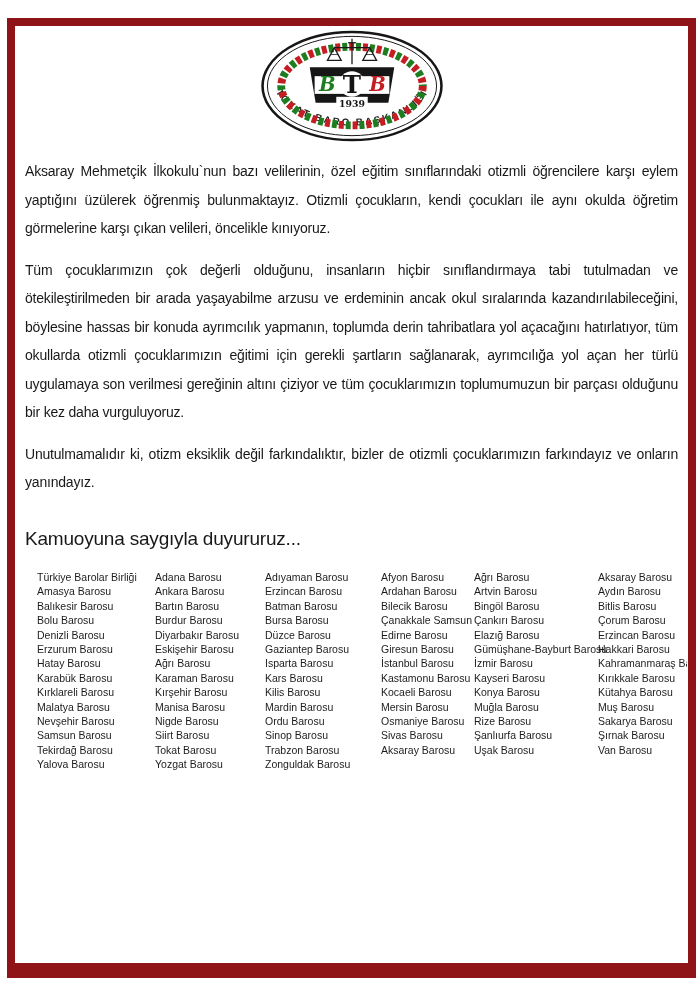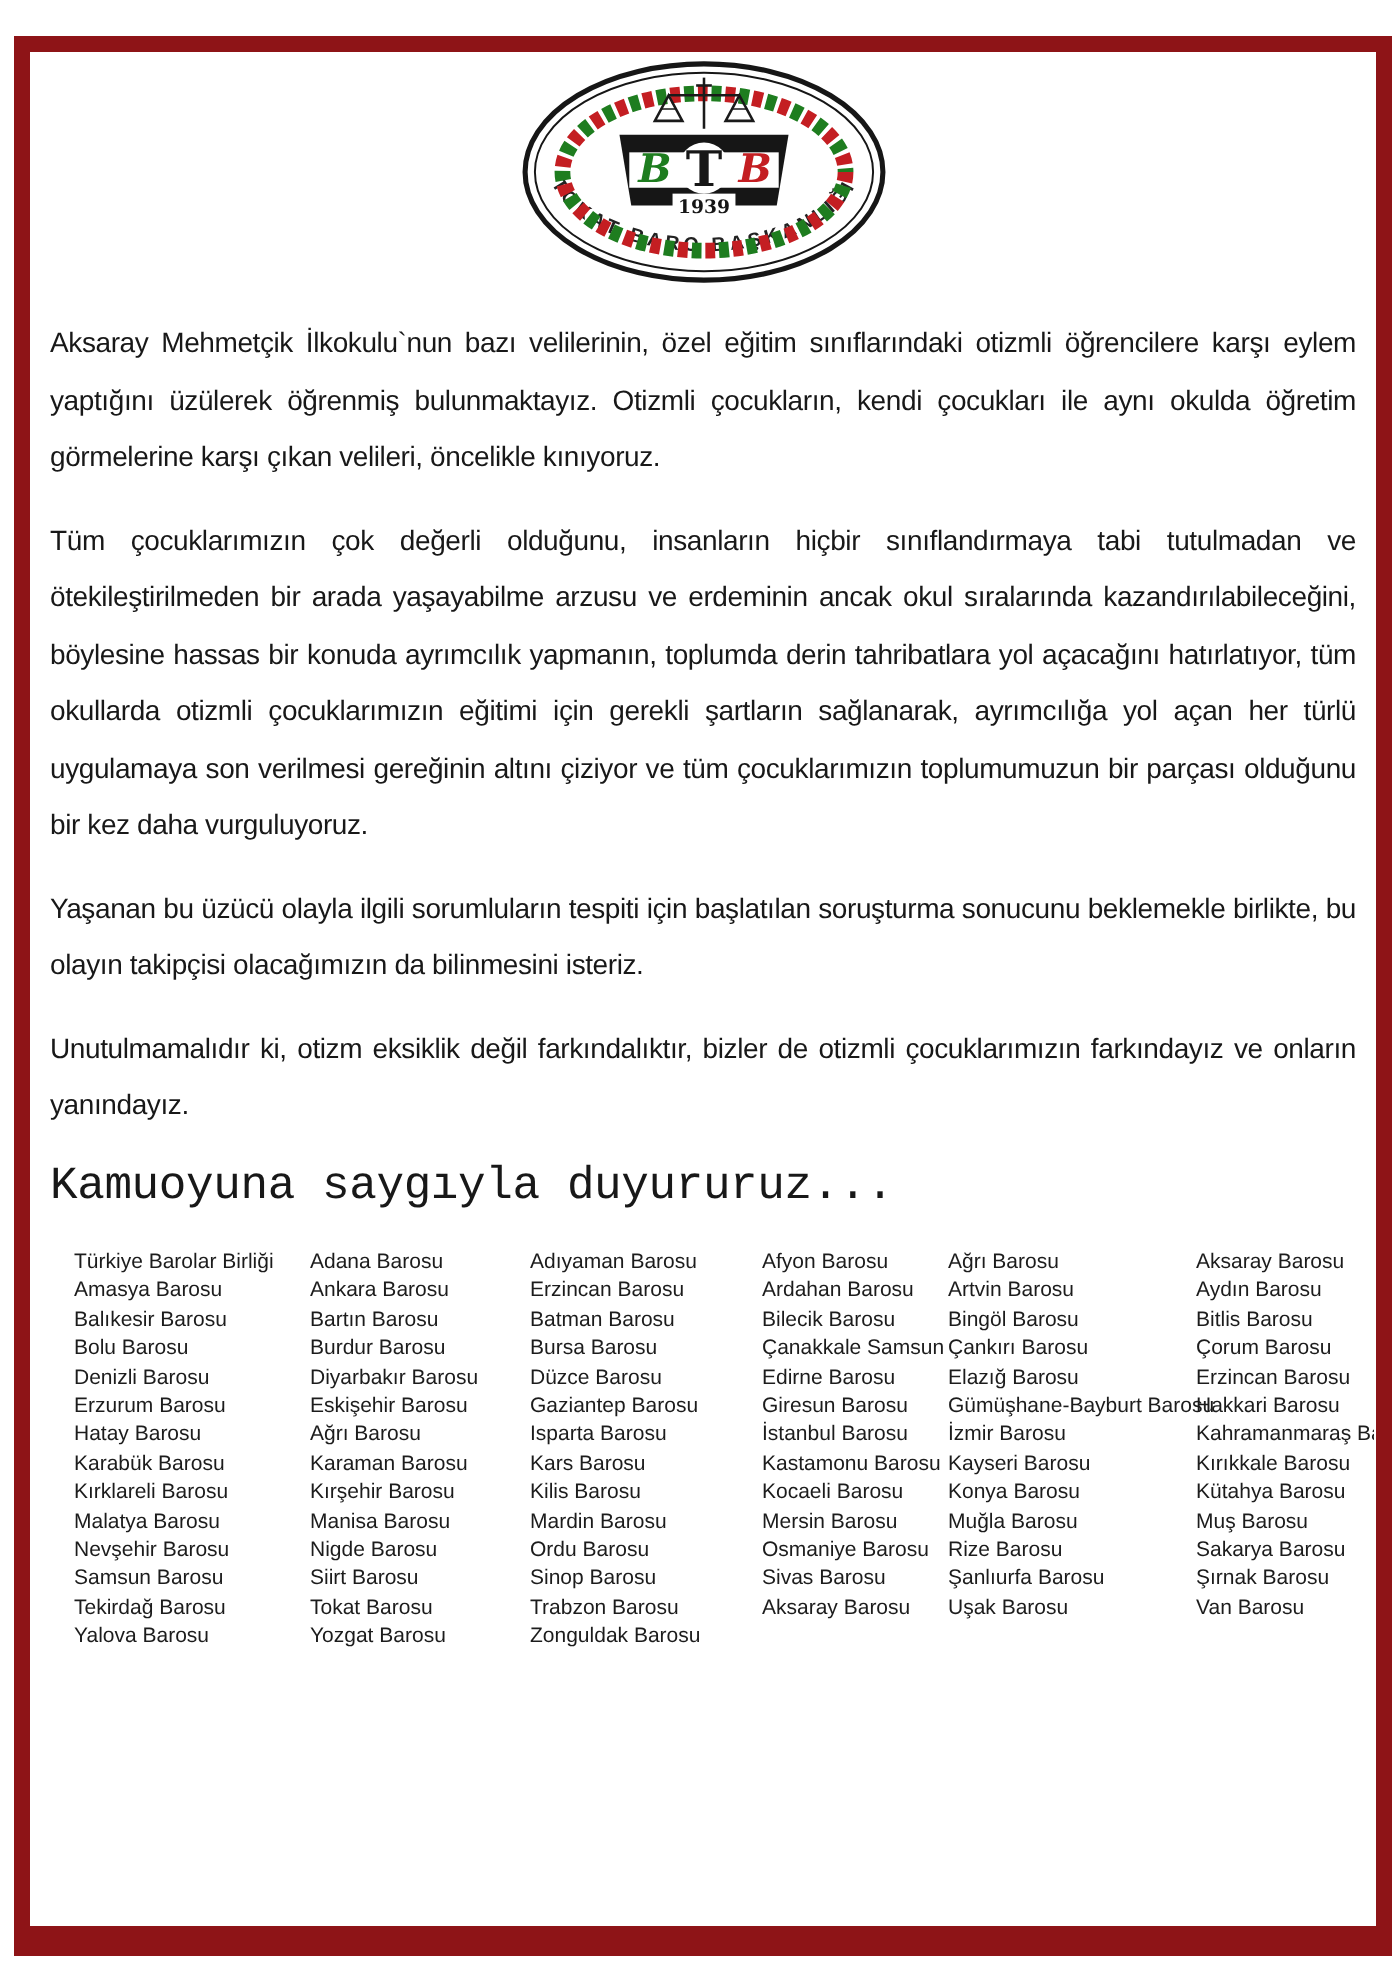--- a/index.html
+++ b/index.html
@@ -19,21 +19,21 @@
     position:absolute;left:16px;top:26px;width:671px;height:937px;
     box-sizing:border-box;padding:0 9px;overflow:hidden;
   }
   .logo-wrap{text-align:center;height:116px;margin-top:2px;}
   .statement p{
     margin:13px 0 0 0;
     font-size:14px;line-height:28.5px;letter-spacing:-0.2px;
     text-align:justify;text-align-last:left;
   }
   .statement p.closing{
-    margin-top:12px;text-align:left;font-size:23px;font-family:Liberation Mono, monospace;
+    margin-top:28px;text-align:left;font-size:19px;
   }
   .signatories{
     margin-top:17px;
     display:grid;
     grid-template-columns:118px 110px 116px 93px 124px auto;
     margin-left:12px;
   }
   .sig-col{min-width:0;}
   .sig-col .baro-item{
     font-size:10.5px;line-height:14.4px;white-space:nowrap;color:#1c1c1c;
@@ -86,21 +86,20 @@
           <text x="121" y="64" text-anchor="middle" font-size="20" font-weight="bold" font-style="italic" fill="#c41e22">B</text>
           <rect x="79" y="70" width="32" height="12" fill="#ffffff"></rect>
           <text x="95" y="80" text-anchor="middle" font-size="9.5" font-weight="bold" fill="#161616">1939</text>
         </g>
       </svg>
     </div>
 
     <div class="statement">
       <p>Aksaray Mehmetçik İlkokulu`nun bazı velilerinin, özel eğitim sınıflarındaki otizmli öğrencilere karşı eylem yaptığını üzülerek öğrenmiş bulunmaktayız. Otizmli çocukların, kendi çocukları ile aynı okulda öğretim görmelerine karşı çıkan velileri, öncelikle kınıyoruz.</p>
       <p>Tüm çocuklarımızın çok değerli olduğunu, insanların hiçbir sınıflandırmaya tabi tutulmadan ve ötekileştirilmeden bir arada yaşayabilme arzusu ve erdeminin ancak okul sıralarında kazandırılabileceğini, böylesine hassas bir konuda ayrımcılık yapmanın, toplumda derin tahribatlara yol açacağını hatırlatıyor, tüm okullarda otizmli çocuklarımızın eğitimi için gerekli şartların sağlanarak, ayrımcılığa yol açan her türlü uygulamaya son verilmesi gereğinin altını çiziyor ve tüm çocuklarımızın toplumumuzun bir parçası olduğunu bir kez daha vurguluyoruz.</p>
-      <p>Yaşanan bu üzücü olayla ilgili sorumluların tespiti için başlatılan soruşturma sonucunu beklemekle birlikte, bu olayın takipçisi olacağımızın da bilinmesini isteriz.</p>
       <p>Unutulmamalıdır ki, otizm eksiklik değil farkındalıktır, bizler de otizmli çocuklarımızın farkındayız ve onların yanındayız.</p>
       <p class="closing">Kamuoyuna saygıyla duyururuz...</p>
     </div>
 
     <div class="signatories">
       <div class="sig-col">
           <div class="baro-item">Türkiye Barolar Birliği</div>
           <div class="baro-item">Amasya Barosu</div>
           <div class="baro-item">Balıkesir Barosu</div>
           <div class="baro-item">Bolu Barosu</div>

